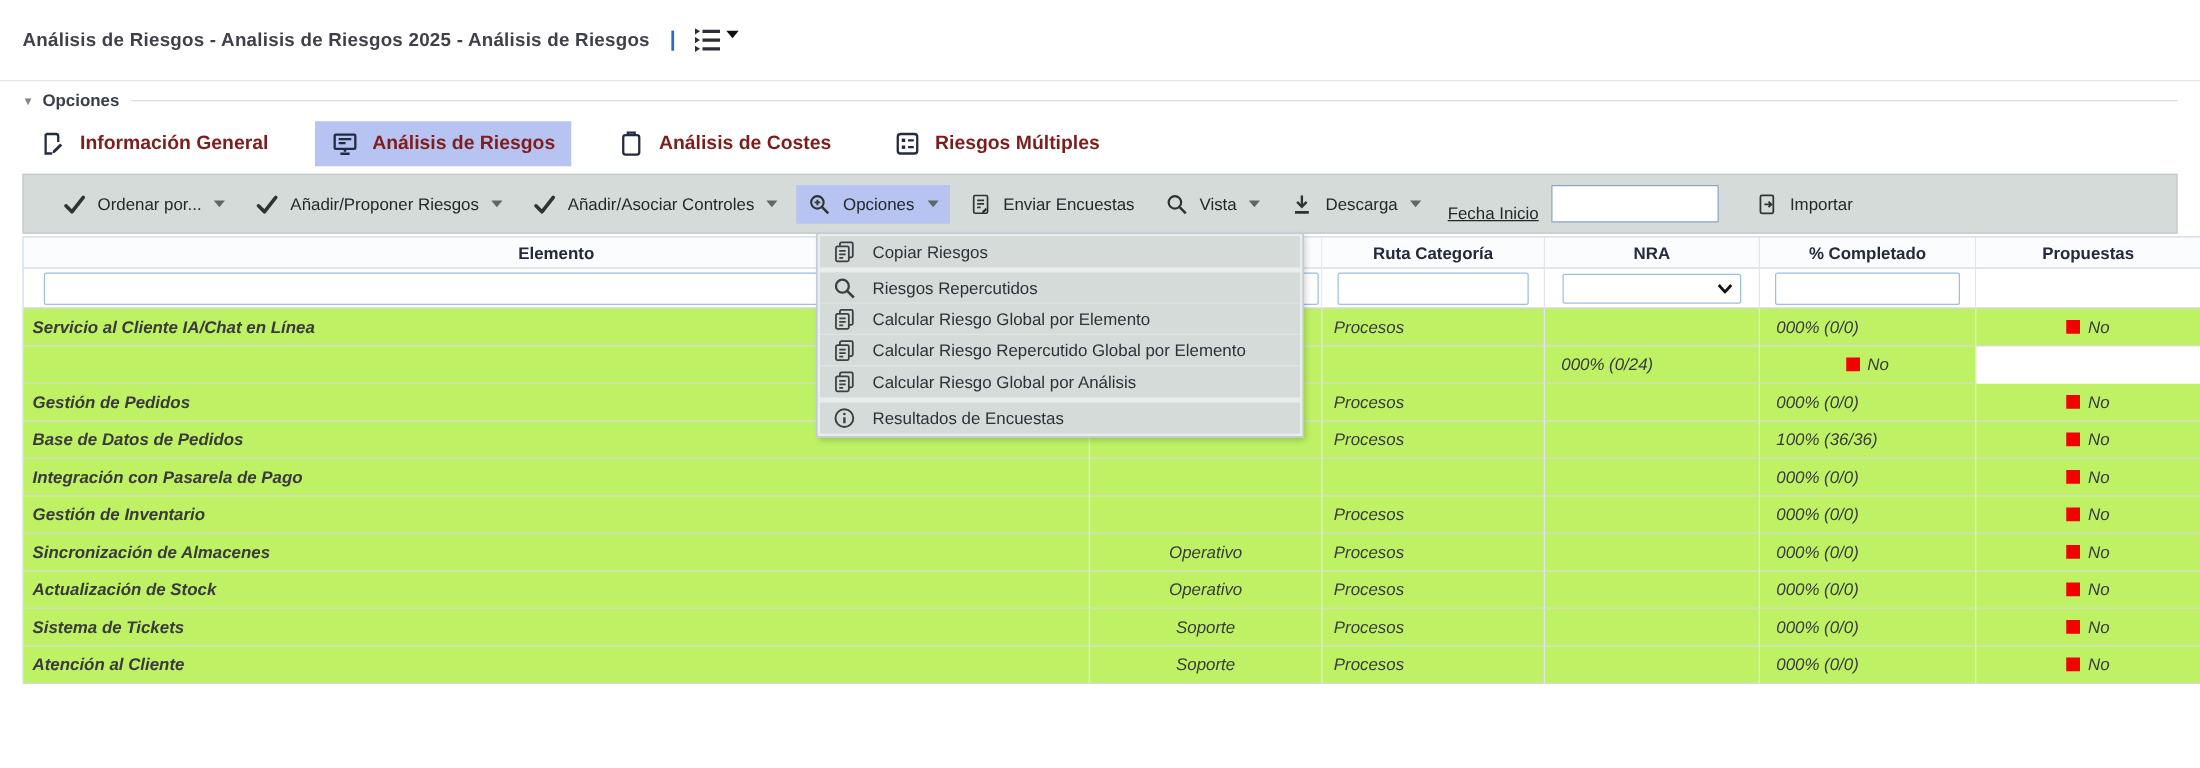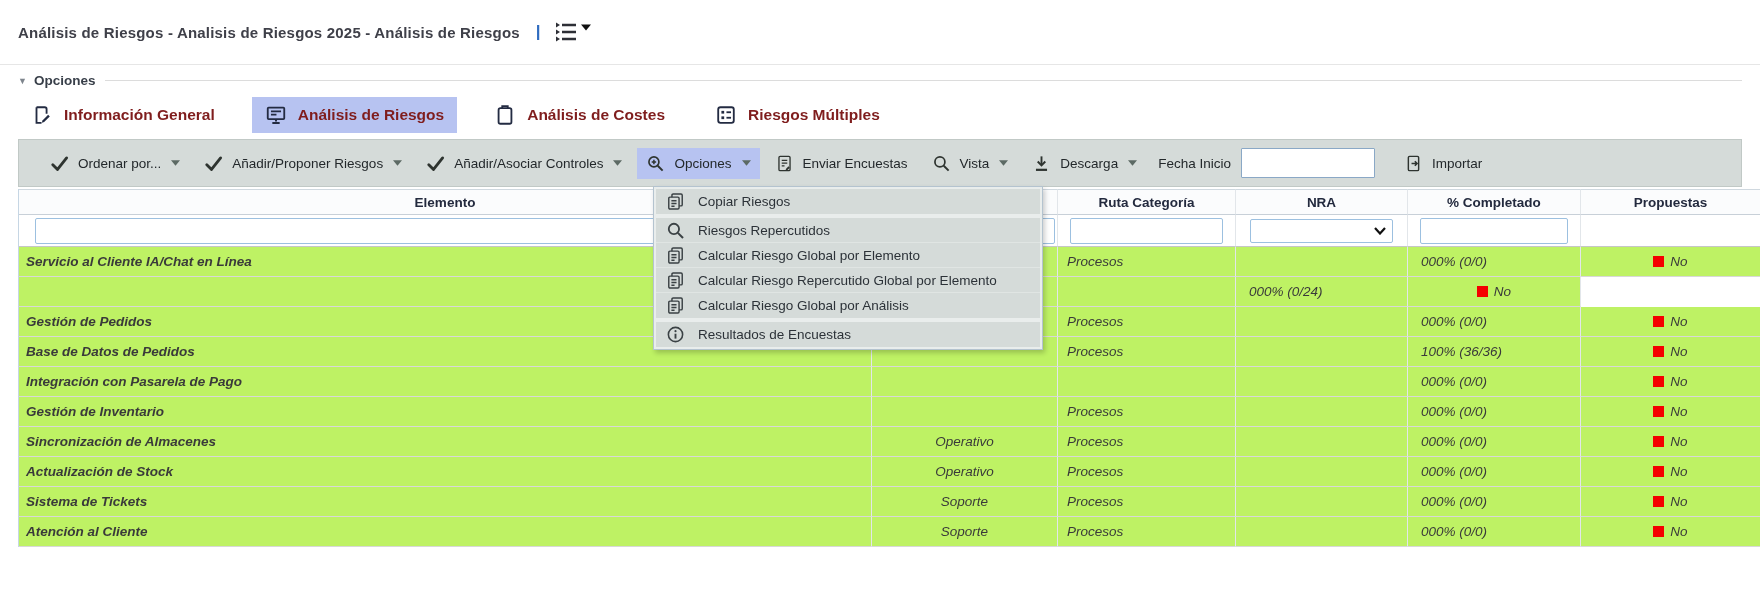--- a/index.html
+++ b/index.html
@@ -22,21 +22,21 @@
   .tabs{display:flex;align-items:center;gap:24px;margin:9px 0 6px 0;}
   .tab{display:flex;align-items:center;gap:11px;font-size:15.5px;font-weight:bold;color:#7f1d1d;padding:7px 13px;cursor:pointer;white-space:nowrap;}
   .tab.active{background:#b7c3f1;}
   .tab svg{width:22px;height:22px;color:#232b42;flex:0 0 auto;}
   
   .toolbar{height:48px;background:#d5dbd9;border:1px solid #c1c9c6;display:flex;align-items:center;padding:0 12px 0 22px;font-size:13.5px;color:#23282b;gap:6px;box-sizing:border-box;}
   .tbtn{display:flex;align-items:center;gap:9px;padding:6px 9px;cursor:pointer;white-space:nowrap;}
   .tbtn.active{background:#b7c3f1;}
   .tbtn svg.ti{width:19px;height:19px;color:#2e3430;flex:0 0 auto;}
   .caret{width:9px;height:6px;color:#5c6a64;margin-left:1px;}
-  .fecha{display:flex;align-items:center;gap:10px;margin-left:6px;white-space:nowrap;}
+  .fecha{display:flex;align-items:flex-end;gap:10px;margin-left:6px;white-space:nowrap;text-decoration:underline;}
   .fecha input{width:128px;height:26px;border:1px solid #8aa8c6;background:#fff;border-radius:1px;outline:none;font-family:inherit;}
   
   .grid{margin:2px 0 0 18px;width:1742px;border-left:1px solid #c6d6e4;font-size:13.5px;}
   .trow{display:grid;grid-template-columns:853px 186px 178px 172px 173px 180px;box-sizing:border-box;}
   .cell{display:flex;align-items:center;justify-content:center;border-right:1px solid #e2e6ea;box-sizing:border-box;overflow:hidden;}
   .thead .cell{height:26px;background:#fbfcfd;border-top:1px solid #cfd8df;border-bottom:1px solid #c8d0d8;font-weight:bold;color:#232a3e;}
   .frow .cell{height:32px;background:#ffffff;border-bottom:1px solid #c6c6c6;}
   .frow input{height:22px;border:1px solid #9cc0e0;border-radius:2px;background:#fff;outline:none;font-family:inherit;}
   .f-elemento{width:800px;margin-right:15px;justify-self:end;}
   .f-generic{width:calc(100% - 30px);}

